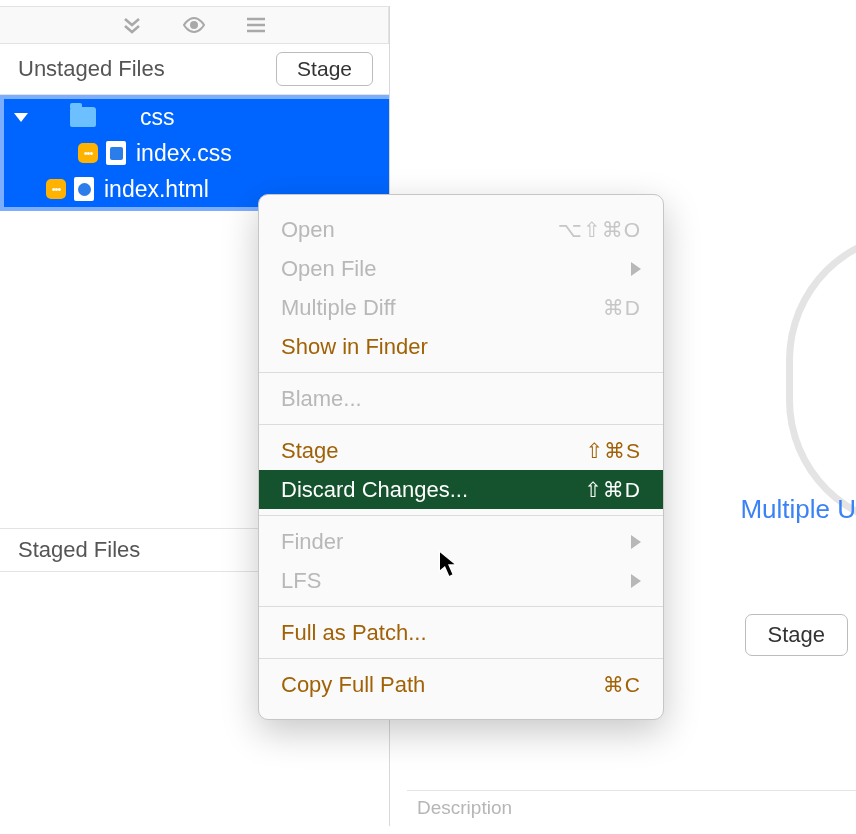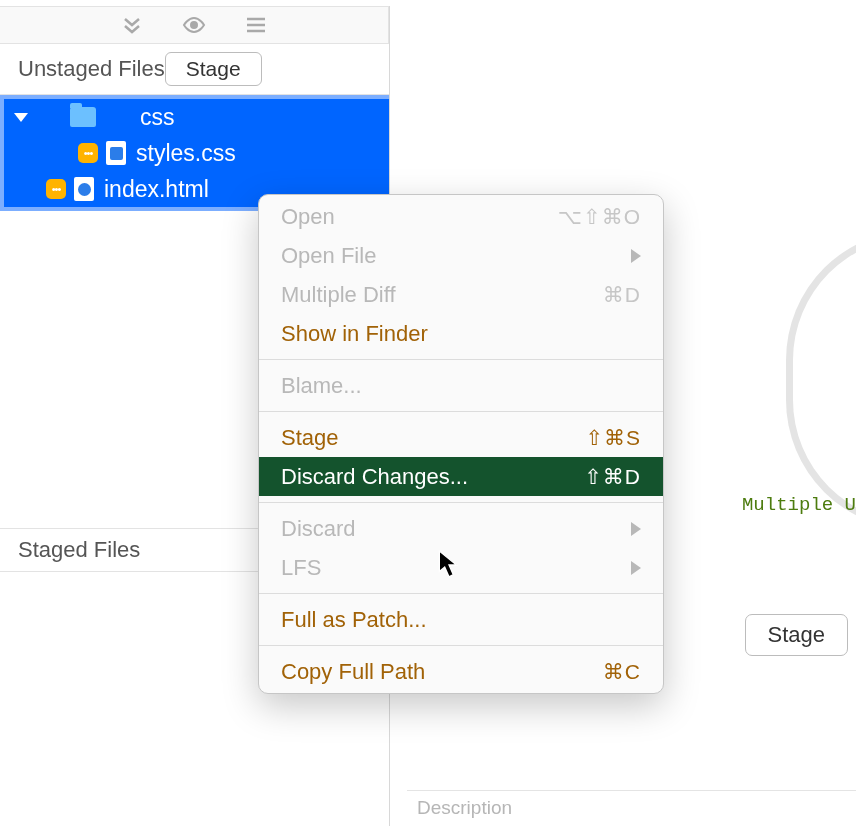--- a/index.html
+++ b/index.html
@@ -35,21 +35,21 @@
       border-left: none;
     }
     .toolbar-icon svg {
       width: 24px;
       height: 24px;
       display: block;
     }
     .section-header {
       display: flex;
       align-items: center;
-      justify-content: flex-start;
+      justify-content: space-between;
       padding: 8px 16px 8px 18px;
       border-bottom: 1px solid #e3e3e3;
     }
     .section-title {
       font-size: 22px;
       color: #555;
     }
     .stage-btn {
       border: 1px solid #bcbcbc;
       border-radius: 6px;
@@ -152,23 +152,22 @@
       width: 130px;
       height: 300px;
       border: 7px solid #e4e4e4;
       border-radius: 150px 0 0 150px;
       border-right: none;
     }
     .multiple-label {
       position: absolute;
       top: 488px;
       right: 0;
-      font-size: 19px;
-      color: #4d7c0f;
-      font-family: Liberation Mono, monospace;
+      font-size: 26px;
+      color: #3b82f6;
     }
     .stage-btn-right {
       position: absolute;
       top: 608px;
       right: 8px;
       border: 1px solid #bcbcbc;
       border-radius: 7px;
       background: #ffffff;
       font-size: 22px;
       color: #333;
@@ -189,21 +188,21 @@
     
     .context-menu {
       position: absolute;
       left: 258px;
       top: 194px;
       width: 406px;
       background: #fafafa;
       border: 1px solid #c6c6c6;
       border-radius: 10px;
       box-shadow: 0 12px 36px rgba(0,0,0,0.22);
-      padding: 2px 0;
+      padding: 15px 0;
       font-size: 22px;
     }
     .menu-item {
       display: flex;
       align-items: center;
       justify-content: space-between;
       padding: 3px 22px;
       height: 39px;
       color: #a16207;
     }
@@ -282,21 +281,21 @@
     <div class="tree-row indent-0">
       <span class="disclosure"></span>
       <span class="folder-icon"></span>
       <span>css</span>
     </div>
     <div class="tree-row indent-1">
       <span class="status-chip">•••</span>
       <span class="file-icon">
           <span class="file-icon-inner"></span>
         </span>
-      <span>styles.css</span>
+      <span>index.css</span>
     </div>
     <div class="tree-row indent-1b">
       <span class="status-chip">•••</span>
       <span class="file-icon">
           <span class="file-icon-inner html"></span>
         </span>
       <span>index.html</span>
     </div>
   </div>
 
@@ -336,21 +335,21 @@
   <div class="menu-item">
     <span>Stage</span>
     <span class="shortcut">⇧⌘S</span>
   </div>
   <div class="menu-item highlighted">
     <span>Discard Changes...</span>
     <span class="shortcut">⇧⌘D</span>
   </div>
   <div class="menu-sep"></div>
   <div class="menu-item disabled">
-    <span>Discard</span>
+    <span>Finder</span>
     <span class="submenu-arrow"></span>
   </div>
   <div class="menu-item disabled">
     <span>LFS</span>
     <span class="submenu-arrow"></span>
   </div>
   <div class="menu-sep"></div>
   <div class="menu-item">
     <span>Full as Patch...</span>
   </div>

